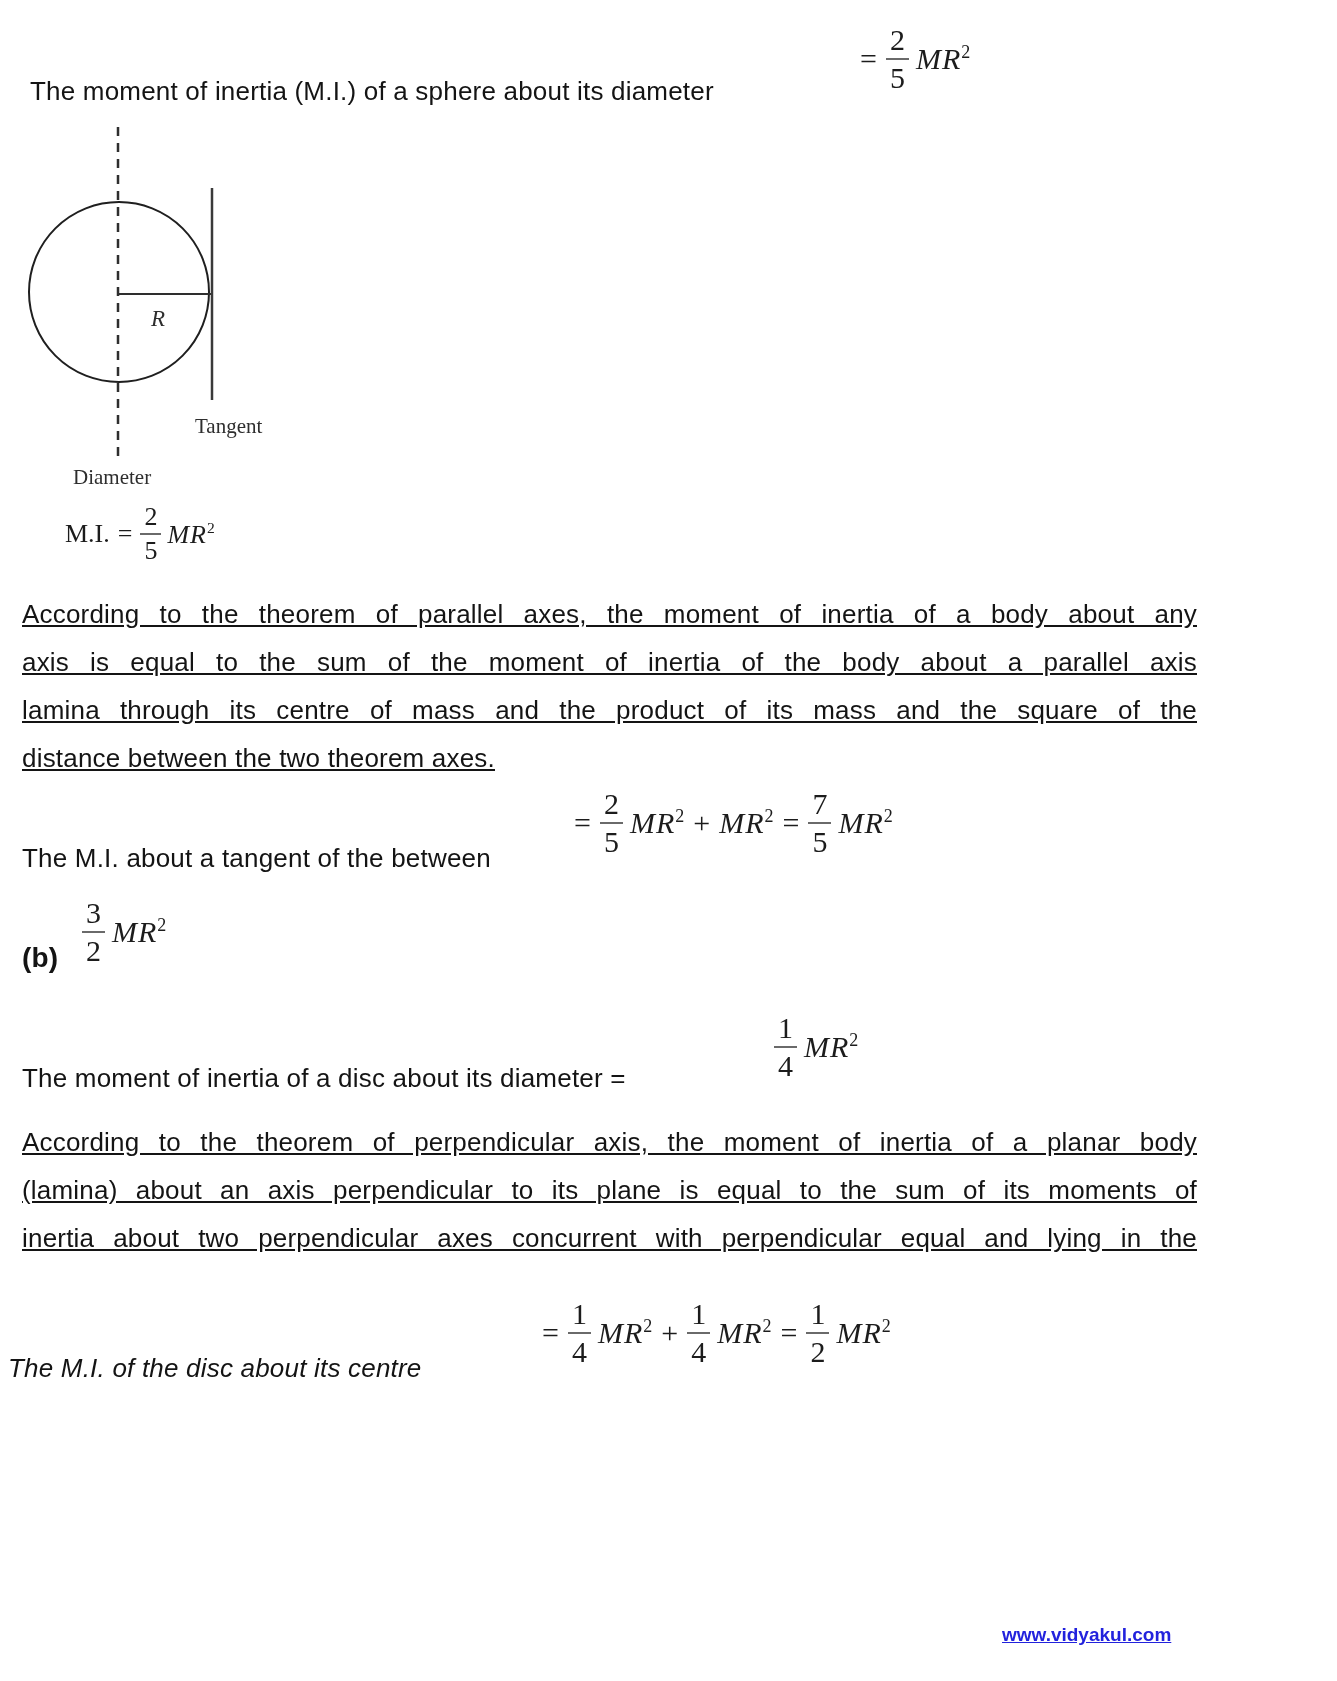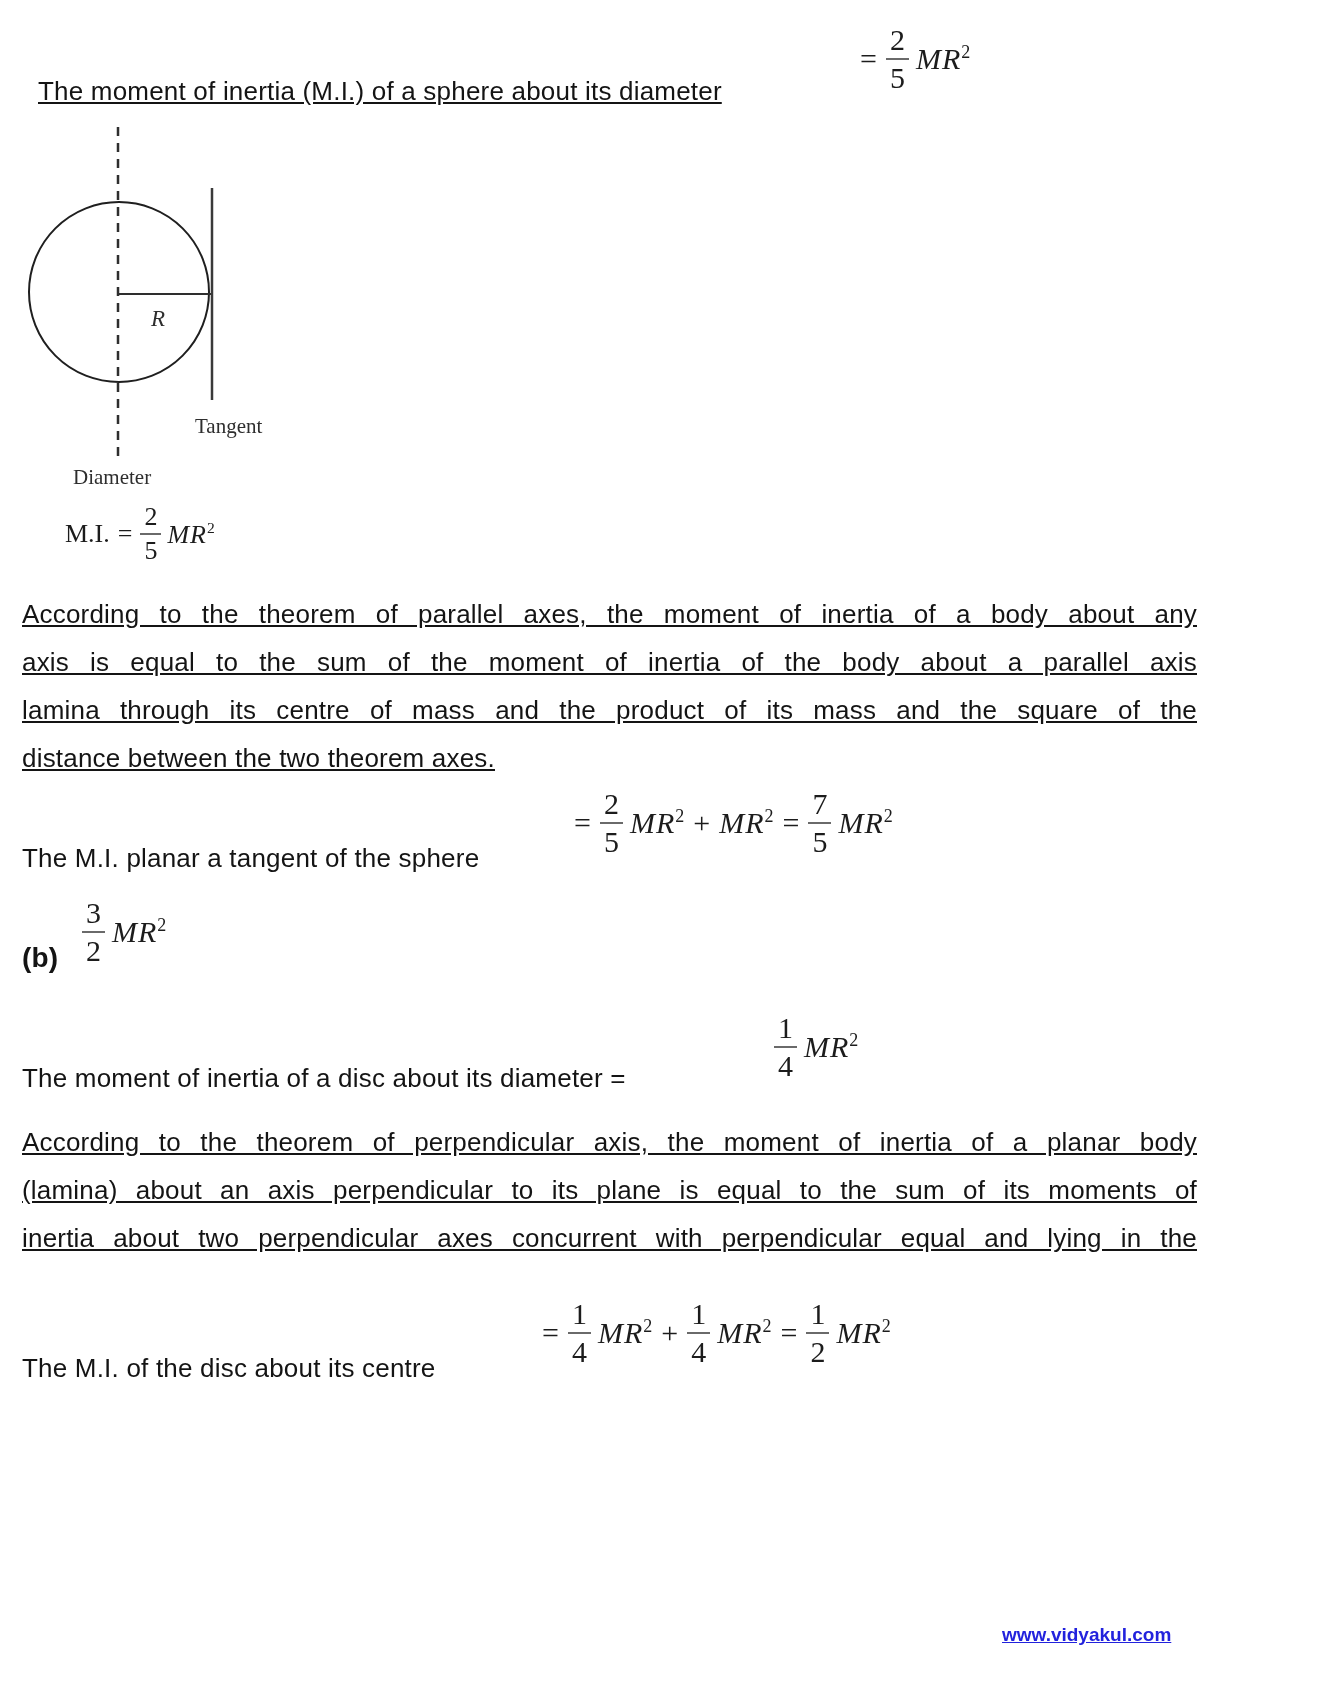--- a/index.html
+++ b/index.html
@@ -90,21 +90,21 @@
 
   <div class="equation" style="left:858px; top:24px;">
     <span class="op">=</span>
     <span class="frac">
       <span class="fnum">2</span>
       <span class="fden">5</span>
     </span>
     <span class="term"><span class="mvar">MR</span><sup>2</sup></span>
   </div>
 
-  <div class="body-text" style="left:38px; top:76px;text-decoration:underline;">The moment of inertia (M.I.) of a sphere about its diameter</div>
+  <div class="body-text" style="left:30px; top:76px;">The moment of inertia (M.I.) of a sphere about its diameter</div>
 
   <svg class="diagram" width="300" height="375" viewBox="0 0 300 375">
     <line x1="103" y1="7" x2="103" y2="341" stroke="#2e2e2e" stroke-width="2.5" stroke-dasharray="9 7"></line>
     <circle cx="104" cy="172" r="90" fill="none" stroke="#1f1f1f" stroke-width="2"></circle>
     <line x1="104" y1="174" x2="196" y2="174" stroke="#2e2e2e" stroke-width="2"></line>
     <line x1="197" y1="68" x2="197" y2="280" stroke="#3a3a3a" stroke-width="2.5"></line>
     <text class="rlabel" x="136" y="206">R</text>
     <text x="180" y="313">Tangent</text>
     <text x="58" y="364">Diameter</text>
   </svg>
@@ -136,21 +136,21 @@
     <span class="op">+</span>
     <span class="term"><span class="mvar">MR</span><sup>2</sup></span>
     <span class="op">=</span>
     <span class="frac">
       <span class="fnum">7</span>
       <span class="fden">5</span>
     </span>
     <span class="term"><span class="mvar">MR</span><sup>2</sup></span>
   </div>
 
-  <div class="body-text" style="left:22px; top:843px;">The M.I. planar a tangent of the sphere</div>
+  <div class="body-text" style="left:22px; top:843px;">The M.I. about a tangent of the between</div>
 
   <div class="body-text bold" style="left:22px; top:942px; font-size:28px;">(b)</div>
 
   <div class="equation" style="left:82px; top:897px;">
     <span class="frac">
       <span class="fnum">3</span>
       <span class="fden">2</span>
     </span>
     <span class="term"><span class="mvar">MR</span><sup>2</sup></span>
   </div>
@@ -185,18 +185,18 @@
     </span>
     <span class="term"><span class="mvar">MR</span><sup>2</sup></span>
     <span class="op">=</span>
     <span class="frac">
       <span class="fnum">1</span>
       <span class="fden">2</span>
     </span>
     <span class="term"><span class="mvar">MR</span><sup>2</sup></span>
   </div>
 
-  <div class="body-text" style="left:22px; top:1353px;">The M.I. of the disc about its centre</div>
+  <div class="body-text" style="left:8px; top:1353px;font-style:italic;">The M.I. of the disc about its centre</div>
 
 
   <span class="footer-link">www.vidyakul.com</span>
 
 </div>
 
 </body></html>

